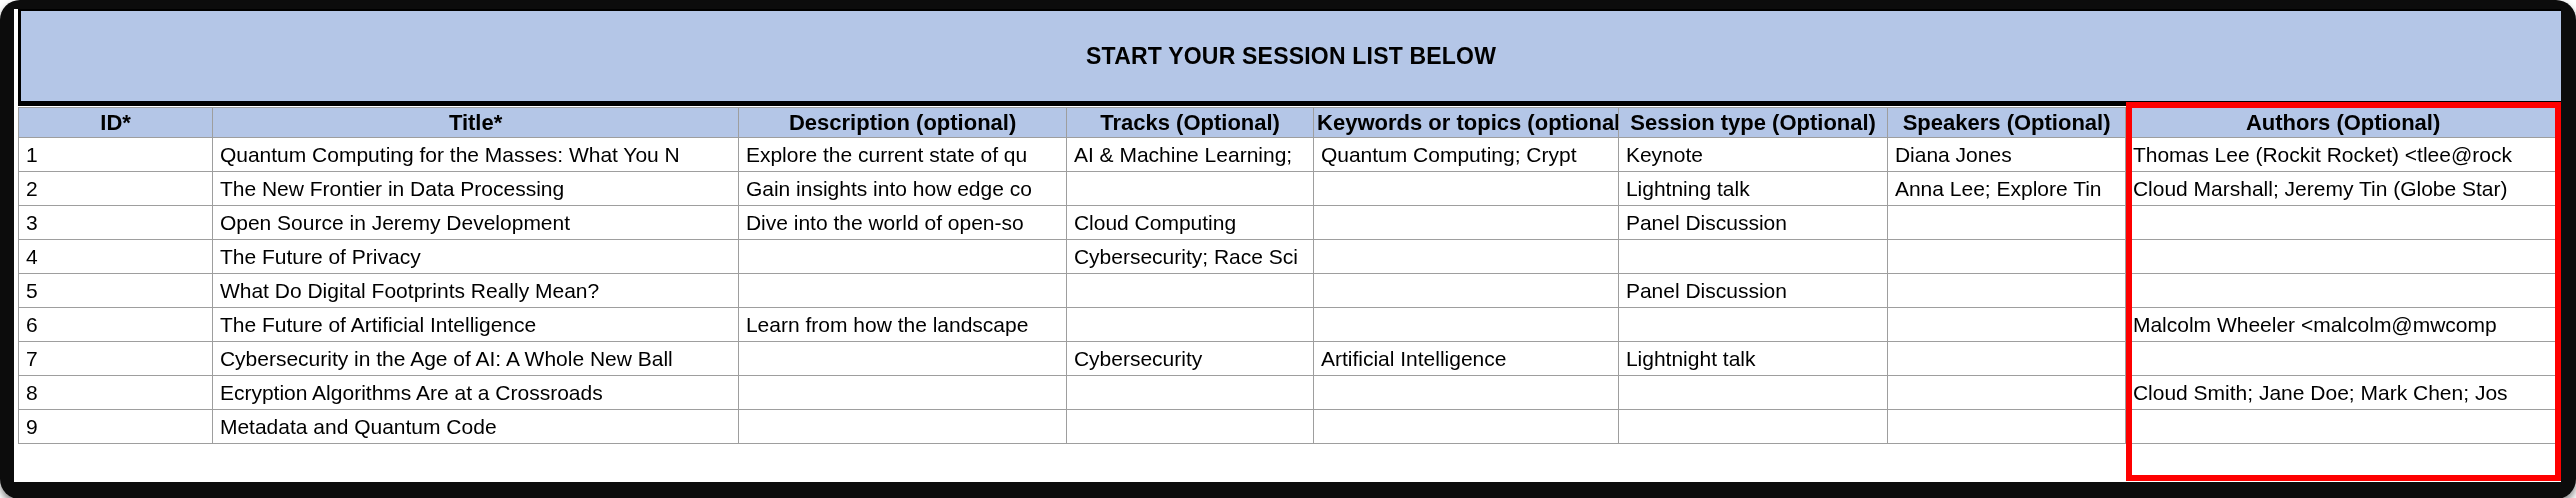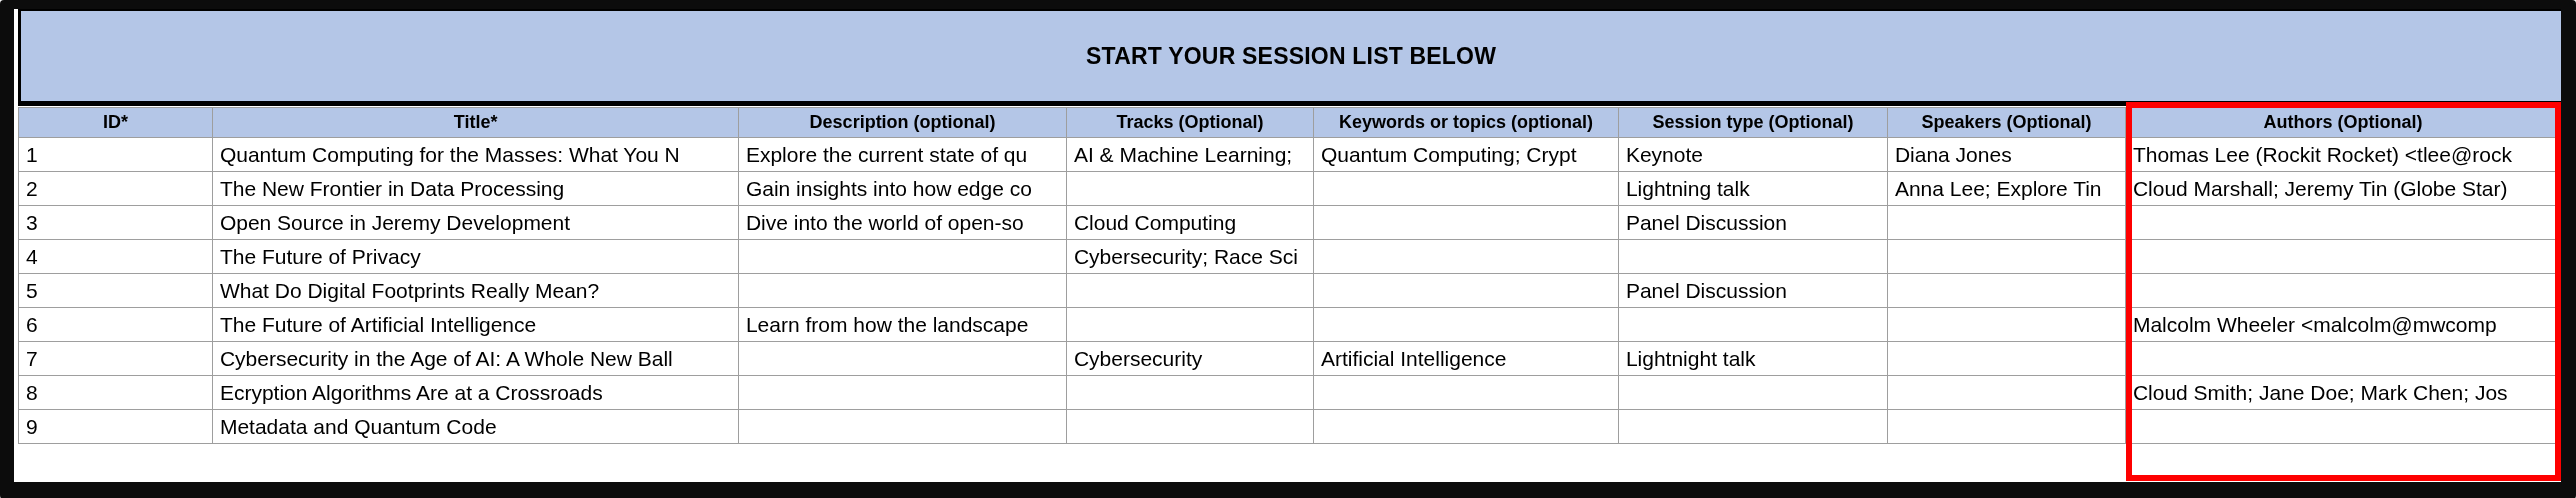--- a/index.html
+++ b/index.html
@@ -9,21 +9,21 @@
     height: 499px;
     background: #ffffff;
     font-family: "Liberation Sans", sans-serif;
     overflow: hidden;
   }
   .frame {
     position: absolute;
     left: 0; top: 0;
     width: 2576px; height: 499px;
     background: #0c0c0c;
-    border-radius: 4px;
+    border-radius: 20px;
     box-shadow: 0 4.5px 7.5px rgba(0,0,0,0.45);
   }
   .sheet {
     position: absolute;
     left: 13.6px; top: 9px;
     width: 2547px; height: 473px;
     background: #ffffff;
   }
   .banner {
     position: absolute;
@@ -54,21 +54,21 @@
   table.grid th, table.grid td {
     border: 1.5px solid #9e9e9e;
     overflow: hidden;
     white-space: nowrap;
     box-sizing: border-box;
     color: #000000;
   }
   table.grid th {
     background: var(--header-fill, #b4c6e7);
     height: 30px;
-    font-size: 18px;
+    font-size: 22px;
     font-weight: bold;
     text-align: center;
     padding: 0 3px;
   }
   table.grid td {
     background: #ffffff;
     height: 34px;
     font-size: 21px;
     font-weight: 400;
     text-align: left;

